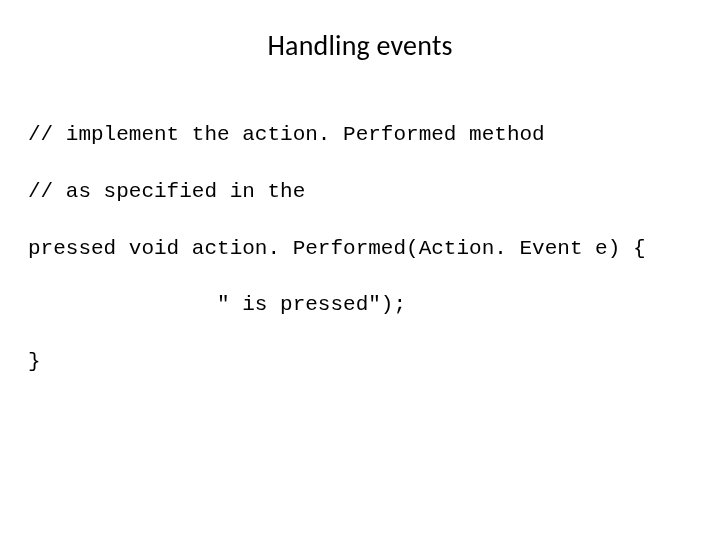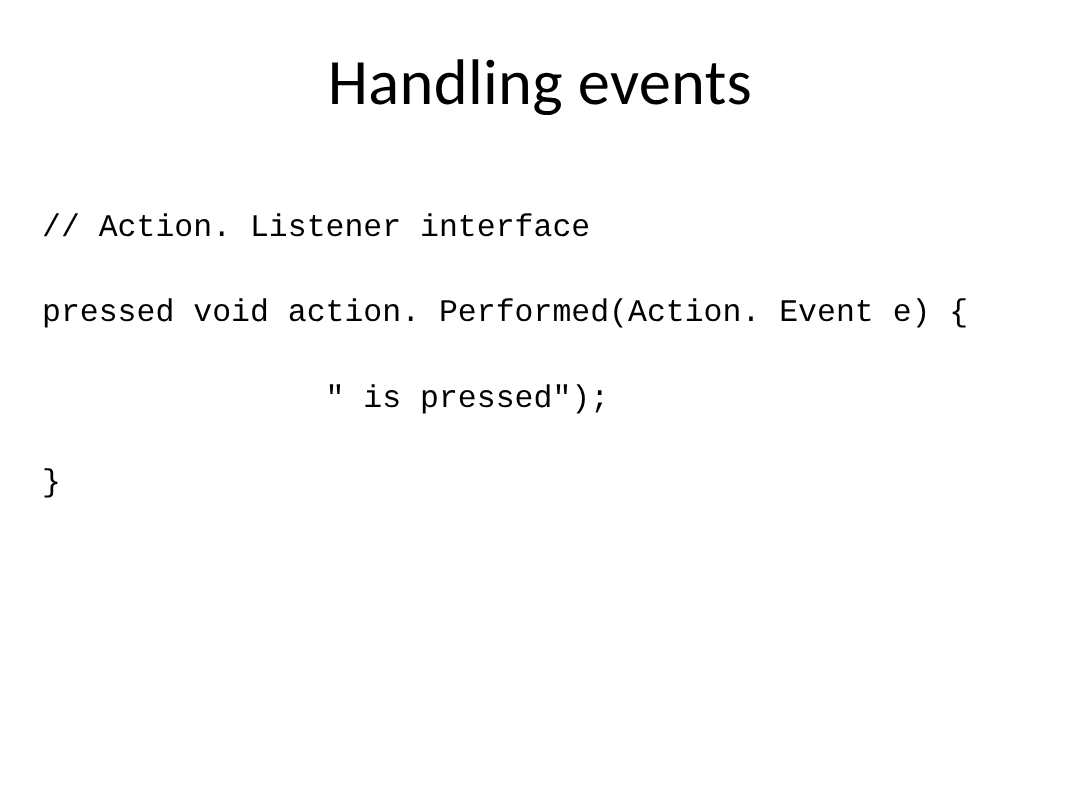--- a/index.html
+++ b/index.html
@@ -13,21 +13,21 @@
     overflow: hidden;
   }
   .slide {
     width: 720px;
     height: 540px;
     position: relative;
     box-sizing: border-box;
   }
   .title {
     text-align: center;
-    font-size: 43px;
+    font-size: 28px;
     font-weight: 400;
     margin-top: 28px;
     margin-bottom: 30px;
     letter-spacing: 0.2px;
   }
   .code-block {
     font-family: "Courier New", Courier, monospace;
     font-size: 21px;
     line-height: 1.35;
     white-space: pre;
@@ -37,18 +37,19 @@
   .code-line {
     display: block;
   }
 </style>
 </head>
 <body>
 
 <div class="slide">
   <div class="title">Handling events</div>
   <div class="code-block">
-<span class="code-line">// Action. Listener interface</span>
+<span class="code-line">// implement the action. Performed method</span>
+<span class="code-line">// as specified in the</span>
 <span class="code-line">pressed void action. Performed(Action. Event e) {</span>
 <span class="code-line">               " is pressed");</span>
 <span class="code-line">}</span>
   </div>
 </div>
 
 </body></html>

